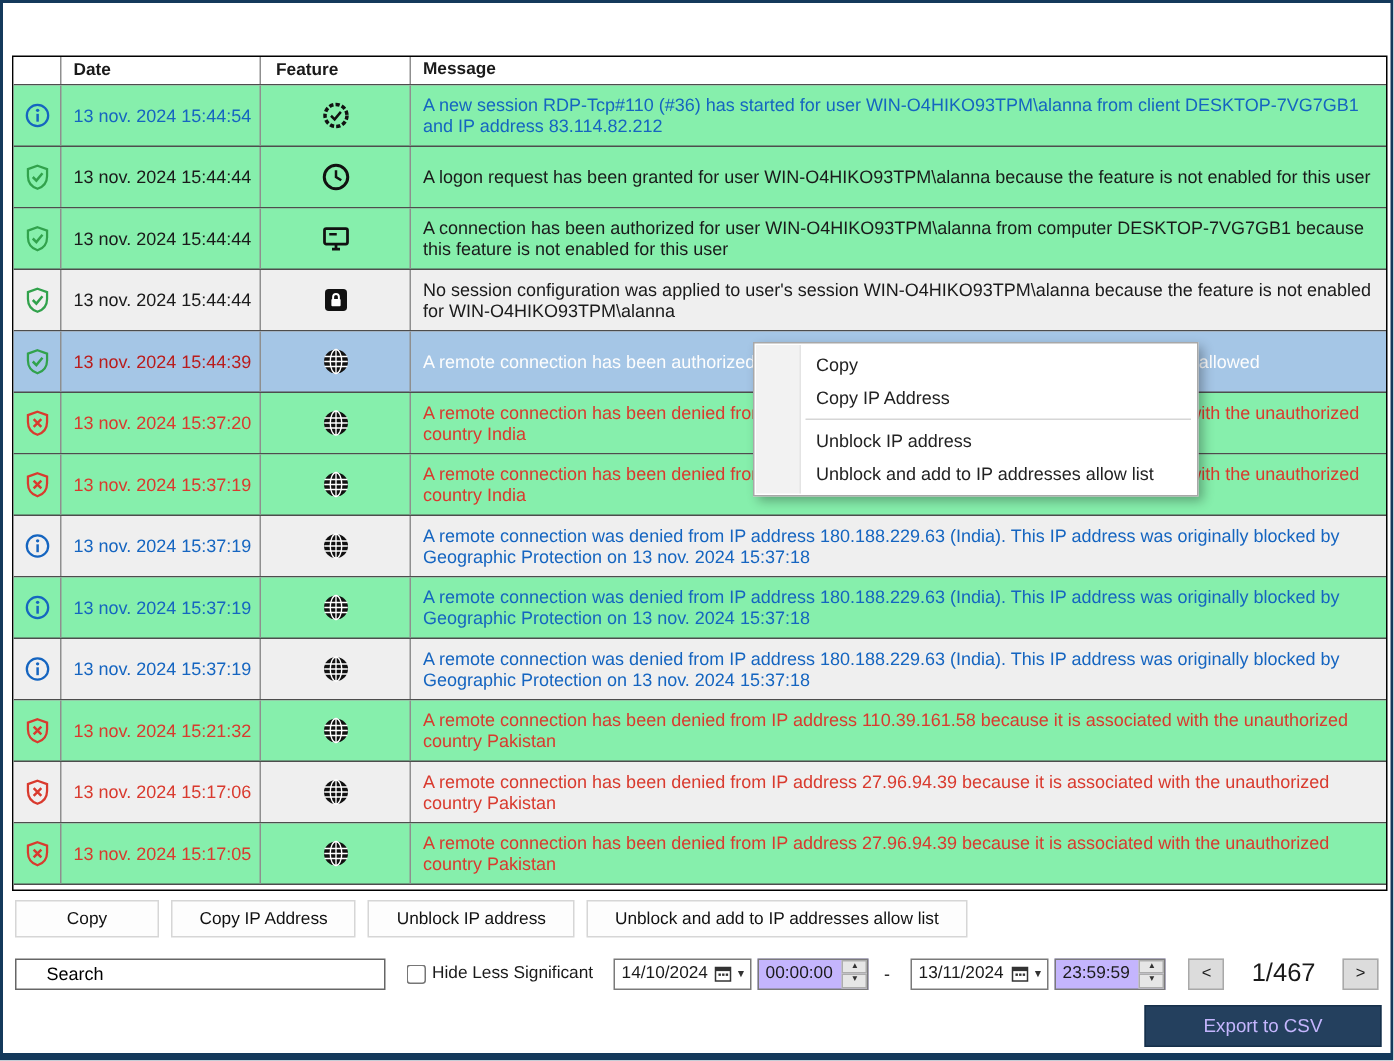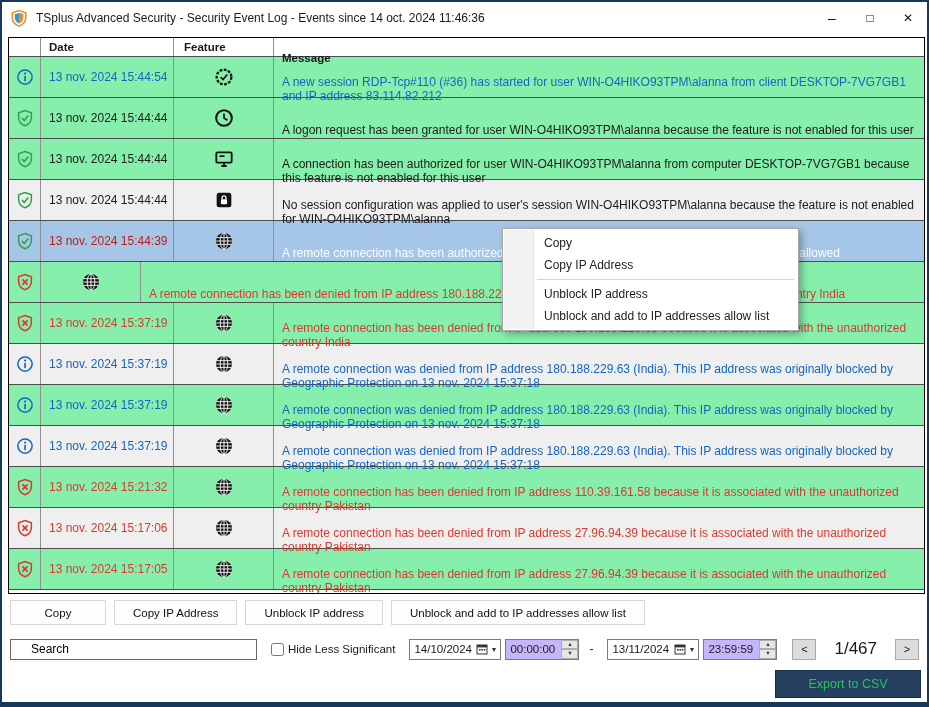--- a/index.html
+++ b/index.html
@@ -19,21 +19,21 @@
              font-size:12px; background:transparent; border:none; cursor:default; color:#111; }
   .win-btn.min { font-size:14px; }
 
   
   .grid { position:absolute; left:6px; top:35px; width:917px; height:557px; border:1px solid #000; background:#fff; overflow:hidden; }
   .grid-header { display:flex; height:19px; border-bottom:1px solid #4d4d4d; font-size:11.5px; font-weight:bold; align-items:stretch; background:#fff; }
   .hcell { display:flex; align-items:center; }
   .c-icon   { width:32px;  display:flex; align-items:center; justify-content:center; height:100%; border-right:1px solid #8f8f8f; }
   .c-date   { width:133px; display:flex; align-items:center; padding-left:8px; white-space:nowrap; height:100%; border-right:1px solid #8f8f8f; }
   .c-feature{ width:100px; display:flex; align-items:center; justify-content:center; height:100%; border-right:1px solid #8f8f8f; }
-  .c-msg    { flex:1; display:flex; align-items:center; padding:3px 8px; line-height:1.2; height:100%;margin-top:12px; }
+  .c-msg    { flex:1; display:flex; align-items:center; padding:3px 8px; line-height:1.2; height:100%; }
   .grid-header .c-feature { justify-content:flex-start; padding-left:10px; }
 
   .grid-row { display:flex; height:41px; border-bottom:1px solid #4d4d4d; background:#86efac; font-size:12px; }
   .grid-row.shaded { background:#efefef; }
   .grid-row.selected { background:#a5c6e6; }
   .lv-icon { width:18px; height:18px; display:inline-flex; }
   .lv-icon svg { width:18px; height:18px; }
   .ft-icon { width:20px; height:20px; display:inline-flex; }
   .ft-icon svg { width:20px; height:20px; }
 
@@ -64,43 +64,28 @@
   .timepicker { display:flex; align-items:stretch; height:21px; border:1px solid #7a7a7a; width:74px; margin-left:4px; background:#c4b5fd; }
   .tp-text { flex:1; font-size:11.5px; display:flex; align-items:center; padding-left:4px; white-space:nowrap; }
   .spin { display:flex; flex-direction:column; width:17px; }
   .spin-btn { flex:1; font-size:5.5px; line-height:1; padding:0; border:1px solid #adadad; background:#e6e6e6; color:#333; }
   .range-dash { margin:0 6px 0 10px; font-size:12px; }
   .pg-btn { width:24px; height:21px; background:#dcdcdc; border:1px solid #a9a9a9; font-size:11px; color:#222; font-family:inherit; }
   .pg-btn.prev { margin-left:auto; }
   .page-label { margin:0 18px; font-size:17px; }
 
   
-  .export-btn { position:absolute; right:6px; bottom:4px; width:146px; height:28px; background:#24405e;
-                color:#22c55e; border:1px solid #16304a; font-size:12.5px; font-family:inherit; }
+  .export-btn { position:absolute; right:6px; bottom:4px; width:158px; height:28px; background:#24405e;
+                color:#c4b5fd; border:1px solid #16304a; font-size:12.5px; font-family:inherit; }
 </style>
 </head>
 <body>
 
 <div class="window">
 
-  <div class="titlebar">
-    <span class="app-icon">
-        <svg viewBox="0 0 24 24">
-          <path d="M12 2.2 L21 5 V11.4 C21 17 17.3 21 12 22.8 C6.7 21 3 17 3 11.4 V5 Z" fill="#ffffff" stroke="#f08a24" stroke-width="2"></path>
-          <path d="M12 5.2 L17.6 7 V11.5 C17.6 15 15.4 17.8 12 19.2 C8.6 17.8 6.4 15 6.4 11.5 V7 Z" fill="#2e9bd6"></path>
-          <path d="M12 5.2 L17.6 7 V11.5 C17.6 15 15.4 17.8 12 19.2 Z" fill="#f08a24"></path>
-        </svg>
-      </span>
-    <span class="title-text">TSplus Advanced Security - Security Event Log - Events since 14 oct. 2024 11:46:36</span>
-    <div class="win-controls">
-      <button class="win-btn min">–</button>
-      <button class="win-btn">□</button>
-      <button class="win-btn">✕</button>
-    </div>
-  </div>
 
   <div class="grid">
     <div class="grid-header">
       <div class="c-icon hcell"></div>
       <div class="c-date hcell">Date</div>
       <div class="c-feature hcell">Feature</div>
       <div class="c-msg hcell">Message</div>
     </div>
     <div id="rows">
         <div class="grid-row">
@@ -210,20 +195,21 @@
         </div>
         <div class="grid-row">
           <div class="c-icon">
             <span class="lv-icon">
               <svg viewBox="0 0 24 24">
                 <path d="M12 2 L20.5 5 V11 C20.5 16.6 17 20.7 12 22.4 C7 20.7 3.5 16.6 3.5 11 V5 Z" fill="none" stroke="#d93a2e" stroke-width="2"></path>
                 <path d="M8.6 8.6 L15.4 15.4 M15.4 8.6 L8.6 15.4" fill="none" stroke="#d93a2e" stroke-width="2.2"></path>
               </svg>
             </span>
           </div>
+          <div class="c-date" style="color: rgb(217, 58, 46);">13 nov. 2024 15:37:20</div>
           <div class="c-feature">
             <span class="ft-icon">
               <svg viewBox="0 0 24 24">
                 <circle cx="12" cy="12" r="9.6" fill="#111"></circle>
                 <path d="M2.6 12 h18.8 M2.9 8 h18.2 M2.9 16 h18.2" stroke="#fff" stroke-width="1.1" fill="none"></path>
                 <ellipse cx="12" cy="12" rx="4.6" ry="9.6" fill="none" stroke="#fff" stroke-width="1.1"></ellipse>
                 <path d="M12 2.4 V21.6" stroke="#fff" stroke-width="1.1"></path>
               </svg>
             </span>
           </div>

